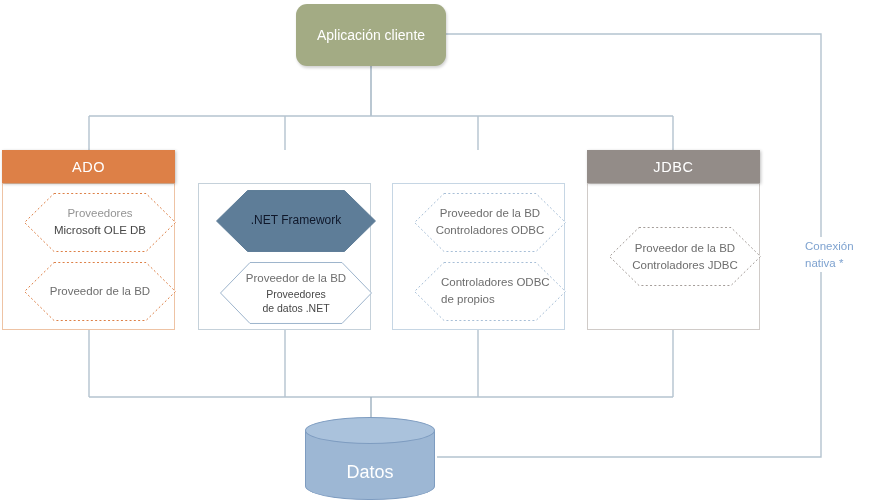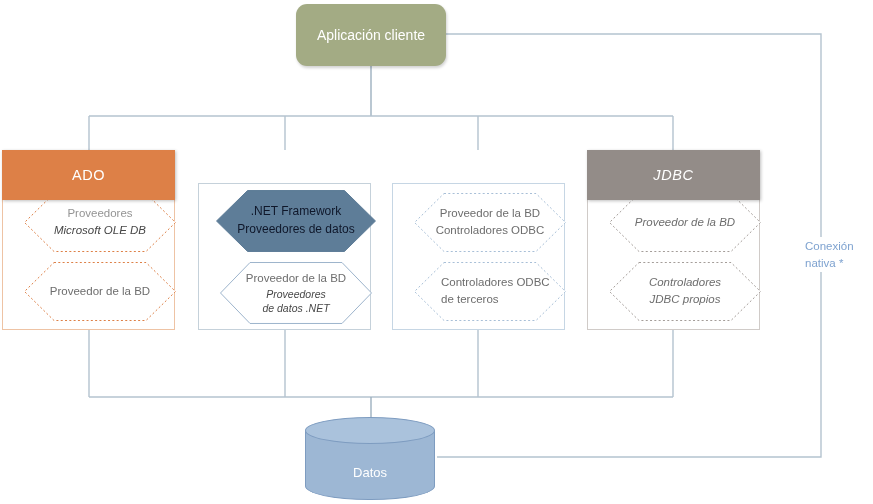--- a/index.html
+++ b/index.html
@@ -13,21 +13,21 @@
 
   
   .client{position:absolute;left:296px;top:4px;width:150px;height:62px;z-index:2;
           background:var(--client_fill,#a3ab84);border-radius:11px;
           display:flex;align-items:center;justify-content:center;
           color:var(--header_text,#fff);font-size:14px;
           box-shadow:1px 2px 3px rgba(0,0,0,.18);text-align:center;}
 
   
   .column{position:absolute;top:150px;width:173px;height:180px;z-index:2;}
-  .col-header{height:50px;background:var(--hdr,#888);color:var(--header_text,#fff);
+  .col-header{height:33px;background:var(--hdr,#888);color:var(--header_text,#fff);
           display:flex;align-items:center;justify-content:center;
           font-size:14.5px;letter-spacing:.6px;position:relative;z-index:2;
           box-shadow:1px 1px 3px rgba(0,0,0,.25);}
   .col-body{position:absolute;top:33px;left:0;right:0;bottom:0;background:#fff;
           border:1px solid var(--bodyborder,#ccc);
           display:flex;flex-direction:column;align-items:center;justify-content:center;gap:10px;padding-left:23px;}
 
   
   .hex{position:relative;width:152px;height:59px;flex:0 0 auto;}
   .hex.big{width:160px;height:62px;}
@@ -37,31 +37,31 @@
   .hex.filled polygon{fill:var(--hexfill,#5e7d98);stroke:var(--hexfill,#5e7d98);stroke-dasharray:none;}
   .hex.solid polygon{stroke:var(--hex2,#9db4cc);stroke-dasharray:none;}
   .hex-text{position:relative;z-index:1;width:100%;height:100%;
           display:flex;flex-direction:column;align-items:center;justify-content:center;
           text-align:center;font-size:11.5px;line-height:1.45;}
   .hex.filled .hex-text{color:#0f172a;font-size:12px;}
   .hex.left-align .hex-text{align-items:flex-start;padding-left:27px;box-sizing:border-box;text-align:left;}
   .ln{display:block;}
   .lt{color:#949494;}     
   .lm{color:#6d6d6d;}     
-  .ld{color:#474747;font-style:italic;}     
+  .ld{color:#474747;}     
   .sm{font-size:10.5px;line-height:1.35;}
 
   
   .cylinder{position:absolute;left:305px;top:417px;width:130px;height:85px;z-index:2;}
   .cyl-body{position:absolute;left:0;top:14px;width:100%;height:69px;box-sizing:border-box;
           background:var(--datastore_fill,#9db7d4);
           border:1px solid var(--datastore_stroke,#7e9cc0);border-top:none;
           border-radius:0 0 64px 64px / 0 0 14px 14px;
           display:flex;align-items:center;justify-content:center;padding-top:14px;
-          color:#fff;font-size:13px;}
+          color:#fff;font-size:18px;}
   .cyl-top{position:absolute;left:0;top:0;width:100%;height:27px;box-sizing:border-box;
           background:var(--datastore_top_fill,#aac2dc);
           border:1px solid var(--datastore_stroke,#7e9cc0);border-radius:50%;}
 
   
   .native-label{position:absolute;left:802px;top:237px;z-index:3;background:#fff;
           color:var(--native_label,#7fa3d0);font-size:11.5px;line-height:1.45;padding:1px 3px;}
 </style>
 </head>
 <body style="--client_fill: #a3ab84; --header_text: #ffffff; --connector: #b4c3cf; --connector_dark: #9db0bf; --native_label: #7fa3d0; --datastore_fill: #9db7d4; --datastore_top_fill: #aac2dc; --datastore_stroke: #7e9cc0;">
@@ -106,21 +106,20 @@
   </div>
 
   <div class="column" style="left: 198px; --hdr: #4e6d8c; --bodyborder: #c5d1da; --hex: #9db4cc; --hexfill: #5e7d98; --hex2: #9db4cc;">
     <div class="col-body">
       <div class="hex big filled">
         <svg viewBox="0 0 152 59" preserveAspectRatio="none">
           <polygon points="30,0.5 122,0.5 151.5,29.5 122,58.5 30,58.5 0.5,29.5"></polygon>
           </svg>
         <div class="hex-text">
           <span class="ln">.NET Framework</span>
-          <span class="ln">Proveedores de datos</span>
         </div>
       </div>
       <div class="hex solid" style="height:62px">
         <svg viewBox="0 0 152 59" preserveAspectRatio="none">
           <polygon points="30,0.5 122,0.5 151.5,29.5 122,58.5 30,58.5 0.5,29.5"></polygon>
           </svg>
         <div class="hex-text">
           <span class="ln lm">Proveedor de la BD</span>
           <span class="ln ld sm">Proveedores</span>
           <span class="ln ld sm">de datos .NET</span>
@@ -139,44 +138,36 @@
           <span class="ln lm">Proveedor de la BD</span>
           <span class="ln lm">Controladores ODBC</span>
         </div>
       </div>
       <div class="hex left-align">
         <svg viewBox="0 0 152 59" preserveAspectRatio="none">
           <polygon points="30,0.5 122,0.5 151.5,29.5 122,58.5 30,58.5 0.5,29.5"></polygon>
           </svg>
         <div class="hex-text">
           <span class="ln lm">Controladores ODBC</span>
-          <span class="ln lm">de terceros</span>
+          <span class="ln lm">de propios</span>
         </div>
       </div>
     </div>
   </div>
 
-  <div class="column" style="left: 587px; font-style: italic; --hdr: #938c88; --bodyborder: #d0cbc8; --hex: #a49d99;">
+  <div class="column" style="left: 587px; --hdr: #938c88; --bodyborder: #d0cbc8; --hex: #a49d99;">
     <div class="col-header">JDBC</div>
     <div class="col-body">
       <div class="hex">
         <svg viewBox="0 0 152 59" preserveAspectRatio="none">
           <polygon points="30,0.5 122,0.5 151.5,29.5 122,58.5 30,58.5 0.5,29.5"></polygon>
           </svg>
         <div class="hex-text">
           <span class="ln lm">Proveedor de la BD</span>
-        </div>
-      </div>
-      <div class="hex">
-        <svg viewBox="0 0 152 59" preserveAspectRatio="none">
-          <polygon points="30,0.5 122,0.5 151.5,29.5 122,58.5 30,58.5 0.5,29.5"></polygon>
-          </svg>
-        <div class="hex-text">
-          <span class="ln lm">Controladores</span>
-          <span class="ln lm">JDBC propios</span>
+          <span class="ln lm">Controladores JDBC</span>
         </div>
       </div>
     </div>
   </div>
 
   <div class="native-label">
     <span class="ln">Conexión</span>
     <span class="ln">nativa *</span>
   </div>
 

